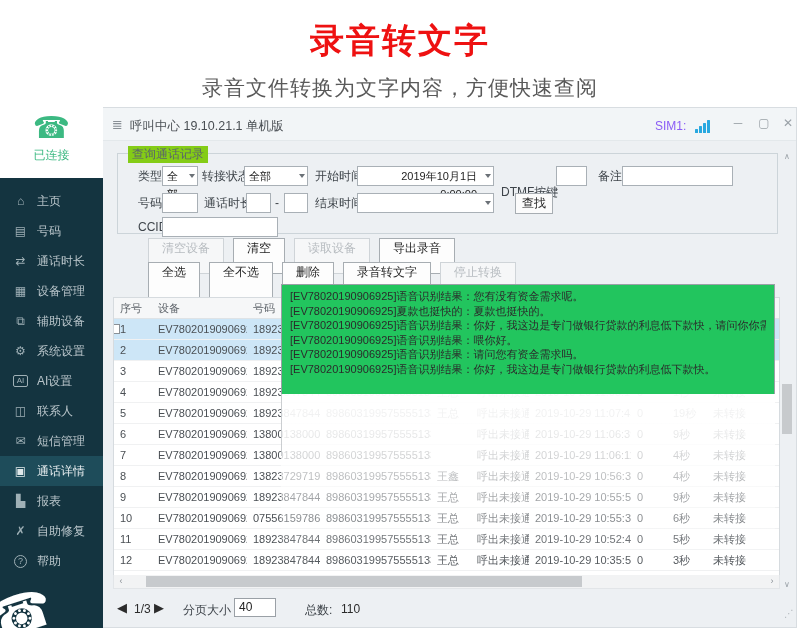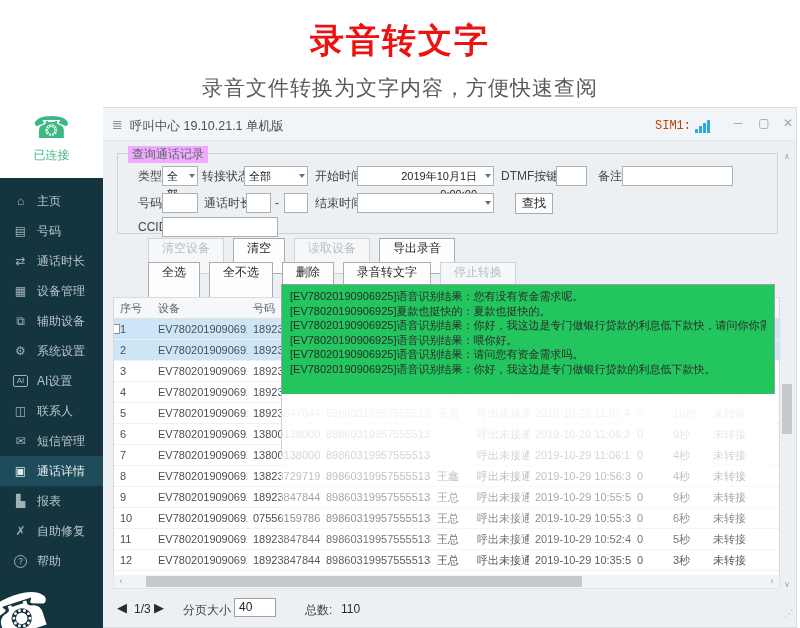--- a/index.html
+++ b/index.html
@@ -24,33 +24,33 @@
   .menu-item.active .icon { color:#dfe8ea; }
   .menu-item .icon.boxed { font-size:8px; border:1px solid #9fb0b6; border-radius:2px; line-height:10px; height:12px; }
   .menu-item .icon.circled { font-size:9px; border:1px solid #9fb0b6; border-radius:50%; line-height:11px; height:13px; width:13px; flex:0 0 13px; margin-left:1px; margin-right:10px; }
   .handset { position:absolute; left:-12px; bottom:-16px; font-size:52px; color:#fff; transform:rotate(-18deg); }
 
   
   .window { position:absolute; left:103px; top:107px; width:694px; height:521px; background:#edf0f3; border:1px solid #d8dde1; border-left:none; }
   .titlebar { position:absolute; left:0; top:0; right:0; height:33px; background:#f2f5f7; border-bottom:1px solid #e3e8eb; }
   .menu-ico { position:absolute; left:9px; top:9px; font-size:13px; color:#8a9096; }
   .win-title { position:absolute; left:27px; top:10px; font-size:12.5px; color:#4a4f54; }
-  .sim-label { position:absolute; left:552px; top:11px; font-size:12px; color:#c2410c;font-family:Liberation Mono, monospace; }
+  .sim-label { position:absolute; left:552px; top:11px; font-size:12px; color:#8b5cf6; }
   .signal { position:absolute; left:592px; top:12px; width:18px; height:13px; }
   .signal i { position:absolute; bottom:0; width:3px; background:#28a8e0; border-radius:0.5px; }
   .signal i:nth-child(1){ left:0;  height:4px; }
   .signal i:nth-child(2){ left:4px; height:7px; }
   .signal i:nth-child(3){ left:8px; height:10px; }
   .signal i:nth-child(4){ left:12px; height:13px; }
   .winbtn { position:absolute; top:8px; font-size:12px; color:#9aa1a7; width:18px; text-align:center; }
   .btn-min { left:626px; } .btn-max { left:652px; } .btn-close { left:676px; }
 
   
   .query { position:absolute; left:14px; top:45px; width:661px; height:81px; border:1px solid #ccd4d9; }
-  .qlegend { position:absolute; left:10px; top:-8px; background:#f0abfc; padding:0 4px; font-size:12px; color:#5a646b; }
+  .qlegend { position:absolute; left:10px; top:-8px; background:#84cc16; padding:0 4px; font-size:12px; color:#5a646b; }
   .qlabel { position:absolute; font-size:12px; color:#3e444a; line-height:20px; }
   .qinput { position:absolute; height:20px; background:#fff; border:1px solid #a9b0b6; font-size:11px; color:#222; padding:0 3px; line-height:18px; }
   .qselect { position:absolute; height:20px; background:#fff; border:1px solid #a9b0b6; font-size:11px; color:#222; line-height:18px; padding:0 14px 0 4px; }
   .qselect .arr, .qdate .arr { position:absolute; right:2px; top:7px; border-left:3.5px solid transparent; border-right:3.5px solid transparent; border-top:4px solid #6b7177; }
   .qdate { position:absolute; height:20px; background:#fff; border:1px solid #a9b0b6; font-size:11px; color:#222; line-height:18px; text-align:right; padding:0 16px 0 4px; }
   .qbtn { position:absolute; height:21px; background:#fbfbfb; border:1px solid #a7adb2; font-size:12px; color:#222; text-align:center; line-height:19px; }
 
   
   .toolbar { position:absolute; left:45px; display:flex; gap:9px; }
   .tb-row1 { top:130px; } .tb-row2 { top:154px; }
@@ -192,21 +192,21 @@
 
       <span class="qlabel" style="left:20px; top:12px;">类型</span>
       <span class="qselect" style="left:44px; top:12px; width:36px;"><span>全部</span><span class="arr"></span></span>
 
       <span class="qlabel" style="left:84px; top:12px;">转接状态</span>
       <span class="qselect" style="left:126px; top:12px; width:64px;"><span>全部</span><span class="arr"></span></span>
 
       <span class="qlabel" style="left:197px; top:12px;">开始时间</span>
       <span class="qdate" style="left:239px; top:12px; width:137px;"><span>2019年10月1日 0:00:00</span><span class="arr"></span></span>
 
-      <span class="qlabel" style="left:383px; top:12px;text-align:right;">DTMF按键</span>
+      <span class="qlabel" style="left:383px; top:28px;text-align:right;">DTMF按键</span>
       <span class="qinput" style="left:438px; top:12px; width:31px;"></span>
 
       <span class="qlabel" style="left:480px; top:12px;">备注</span>
       <span class="qinput" style="left:504px; top:12px; width:111px;"></span>
 
       <span class="qlabel" style="left:20px; top:39px;">号码</span>
       <span class="qinput" style="left:44px; top:39px; width:36px;"></span>
 
       <span class="qlabel" style="left:86px; top:39px;">通话时长</span>
       <span class="qinput" style="left:128px; top:39px; width:25px;"></span>

